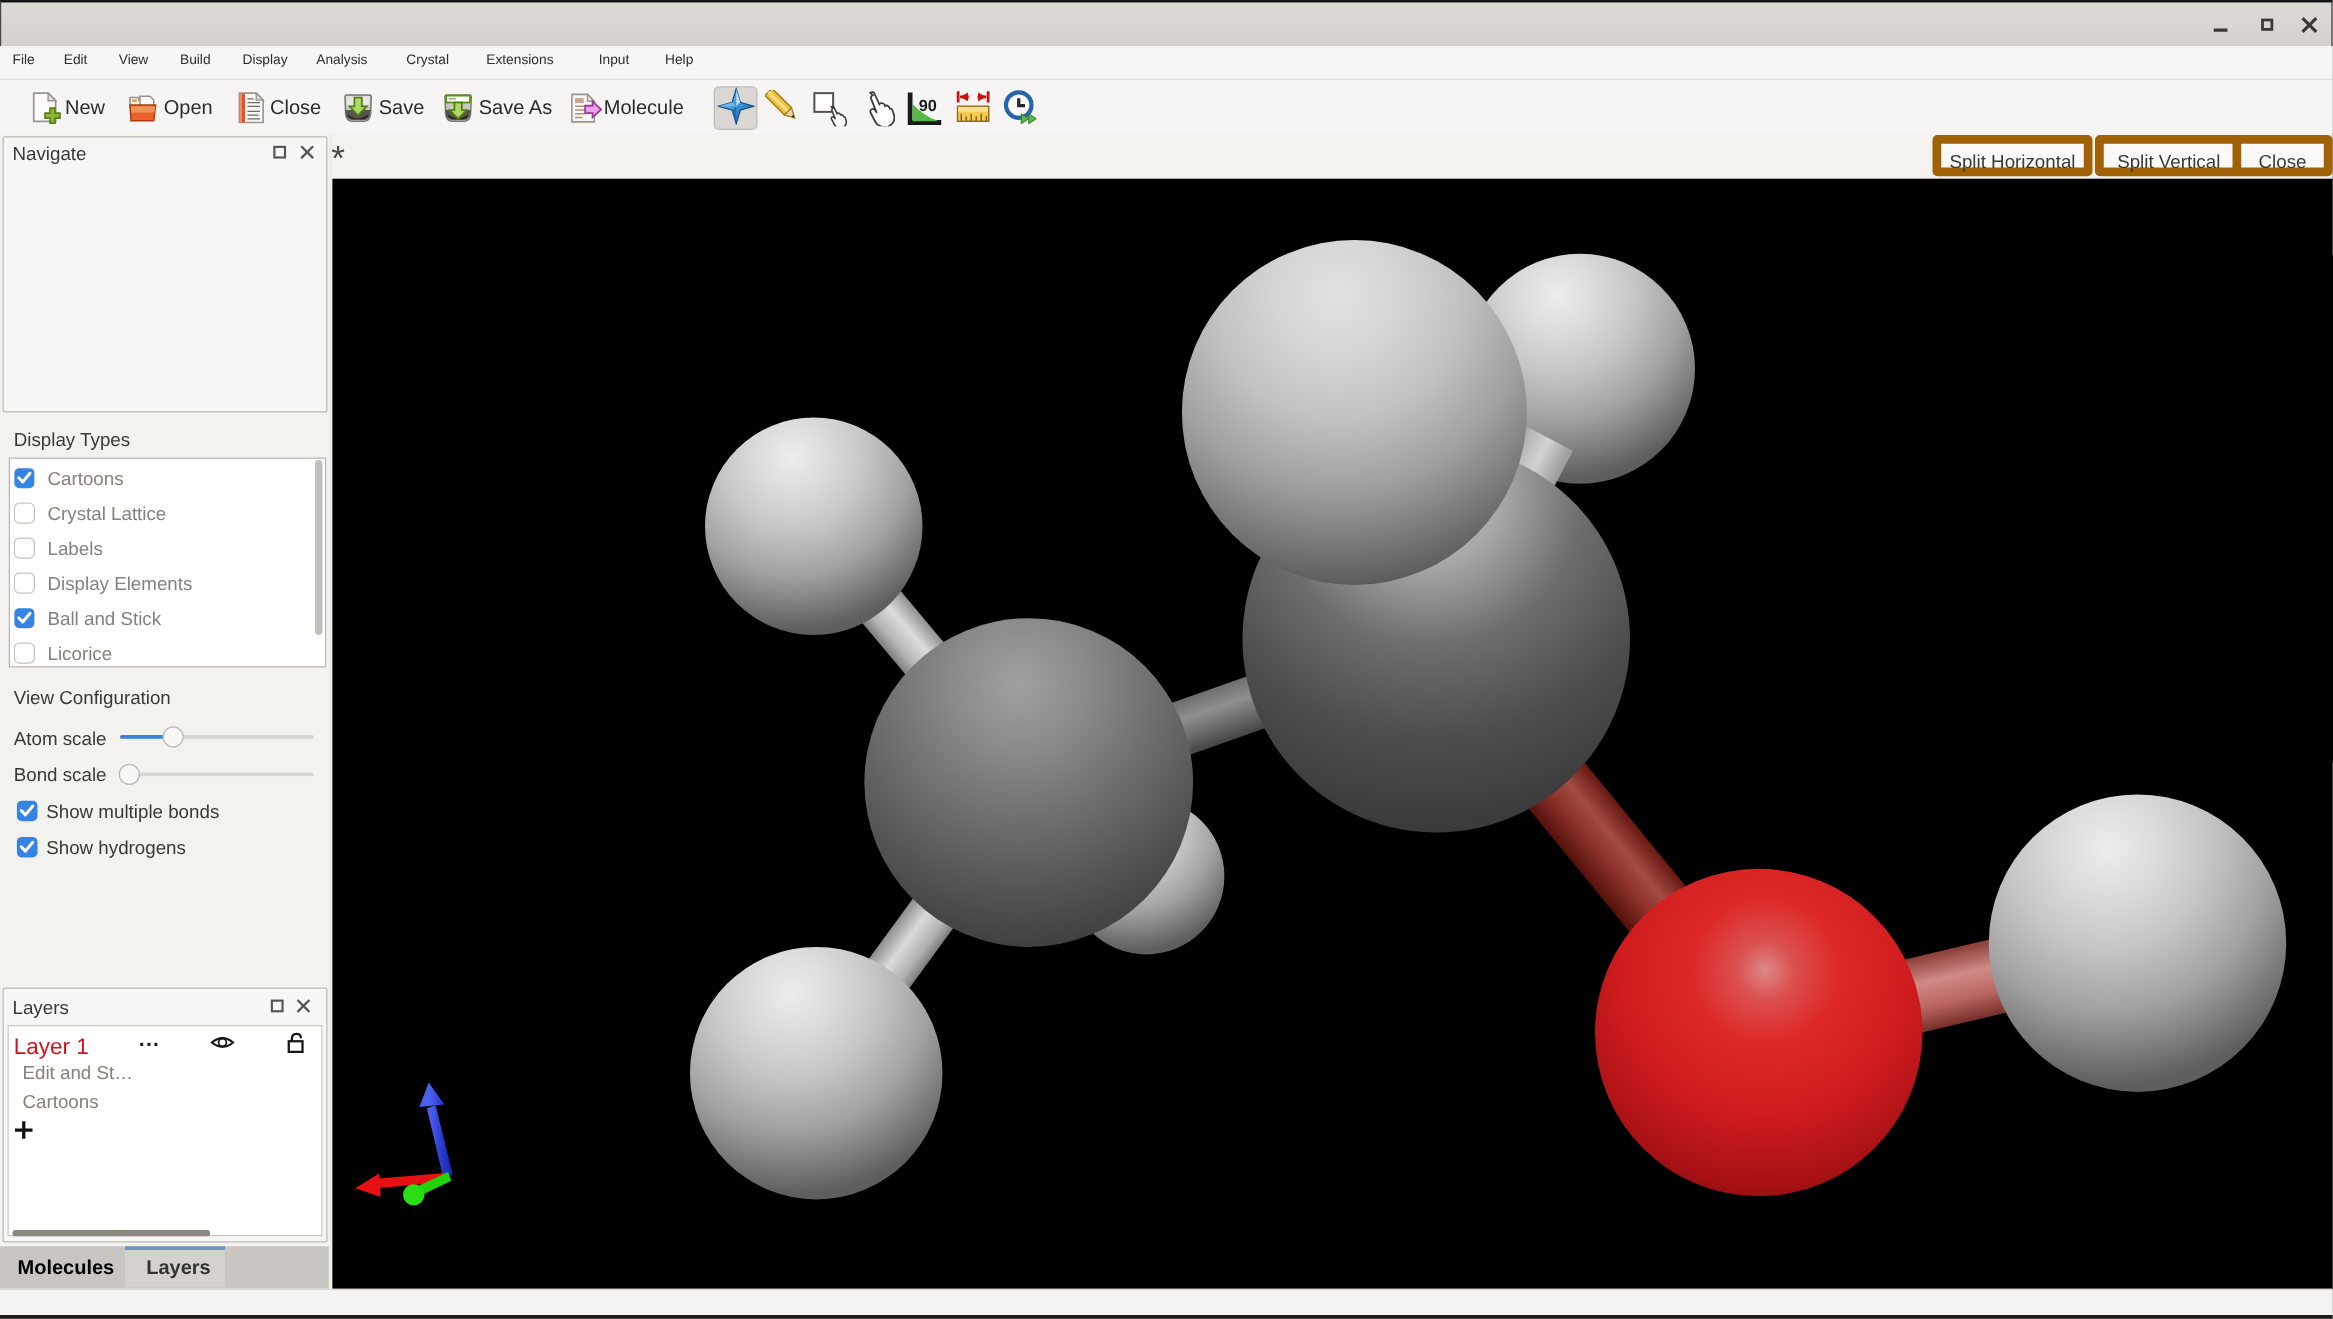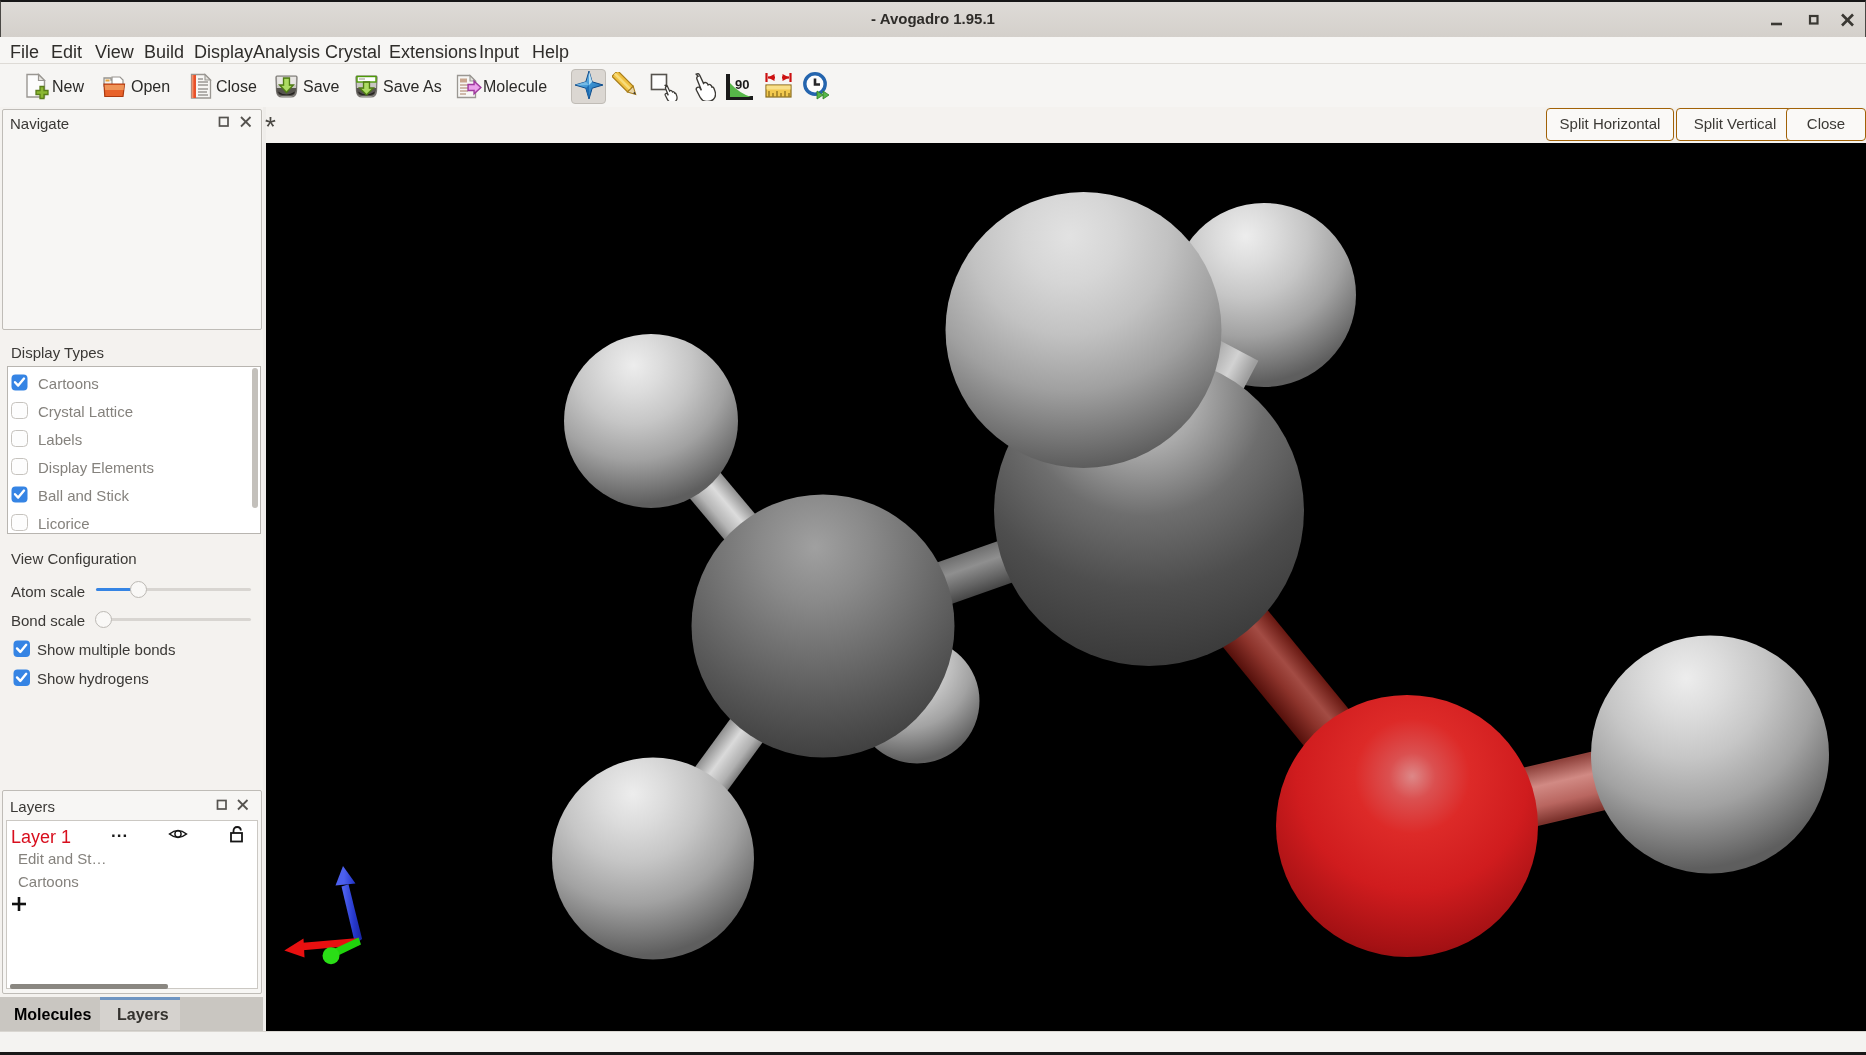--- a/index.html
+++ b/index.html
@@ -8,48 +8,47 @@
   .abs{position:absolute;}
   #root{position:absolute;left:0;top:0;width:1866px;height:1055px;background:#f4f2ef;}
   
   #titlebar{left:0;top:0;width:1866px;height:37px;
     background:linear-gradient(#dedbd7,#d4d0cb);
     border-top:2px solid #161616;border-left:1px solid #4a4845;border-right:1px solid #4a4845;
     box-sizing:border-box;}
   #title{left:0;top:10px;width:1866px;text-align:center;font-size:15px;font-weight:bold;color:#2e2c29;}
   
   #menubar{left:0;top:37px;width:1866px;height:26px;background:#f7f6f4;}
-  .menu{position:absolute;top:5px;font-size:18px;color:#2f2d2a;text-align:right;}
+  .menu{position:absolute;top:5px;font-size:11px;color:#2f2d2a;text-align:right;}
   
   #toolbar{left:0;top:63px;width:1866px;height:44px;background:#f6f5f3;border-top:1px solid #dedbd6;box-sizing:border-box;}
   .tblabel{position:absolute;top:14px;font-size:16px;color:#2b2a28;}
   #navbtn{left:571px;top:5px;width:35px;height:35px;background:#dbd7d2;border:1px solid #c0bcb6;border-radius:4px;box-sizing:border-box;}
   
   #panel{left:0;top:107px;width:266px;height:924px;background:#f4f2ef;}
   #vsplit{left:263px;top:107px;width:3px;height:924px;background:#efedea;}
   .dock{position:absolute;background:#f7f6f4;border:1px solid #bfbcb7;border-radius:2px;box-sizing:border-box;}
   .docktitle{position:absolute;font-size:15px;color:#3b3936;}
   .plabel{position:absolute;font-size:15px;color:#3b3936;}
   .gray{color:#85827d;}
   
   #canvas{left:266px;top:143px;width:1600px;height:889px;background:#000;}
   
-  .topbtn{position:absolute;top:108px;height:33px;background:#faf9f7;border:1px solid #a16207;
+  .topbtn{position:absolute;top:108px;height:33px;background:#faf9f7;border:7px solid #a16207;
      border-radius:4px;box-sizing:border-box;font-size:15px;color:#3c3a36;text-align:center;line-height:30px;}
   
   #tabbar{left:0;top:997px;width:263px;height:34px;background:#c9c6c1;}
   
   #statusbar{left:0;top:1031px;width:1866px;height:21px;background:#f4f3f1;border-top:1px solid #d9d6d1;box-sizing:border-box;}
   #botedge{left:0;top:1052px;width:1866px;height:3px;background:#191919;}
 </style>
 </head>
 <body>
 <div id="root">
   <div class="abs" id="titlebar"></div>
-  <div class="abs" id="title">- Avogadro 1.95.1</div>
   <svg class="abs" style="left:1770px;top:10px" width="90" height="20" viewBox="0 0 90 20">
     <line x1="1" y1="14" x2="12" y2="14" stroke="#3a3833" stroke-width="2.6"></line>
     <rect x="40" y="6" width="7.5" height="7.5" fill="none" stroke="#3a3833" stroke-width="2.2"></rect>
     <line x1="72" y1="4.5" x2="83" y2="15.5" stroke="#3a3833" stroke-width="2.6"></line>
     <line x1="83" y1="4.5" x2="72" y2="15.5" stroke="#3a3833" stroke-width="2.6"></line>
   </svg>
   <div class="abs" id="menubar">
     <span class="menu" style="left:10px">File</span>
     <span class="menu" style="left:51px">Edit</span>
     <span class="menu" style="left:95px">View</span>

